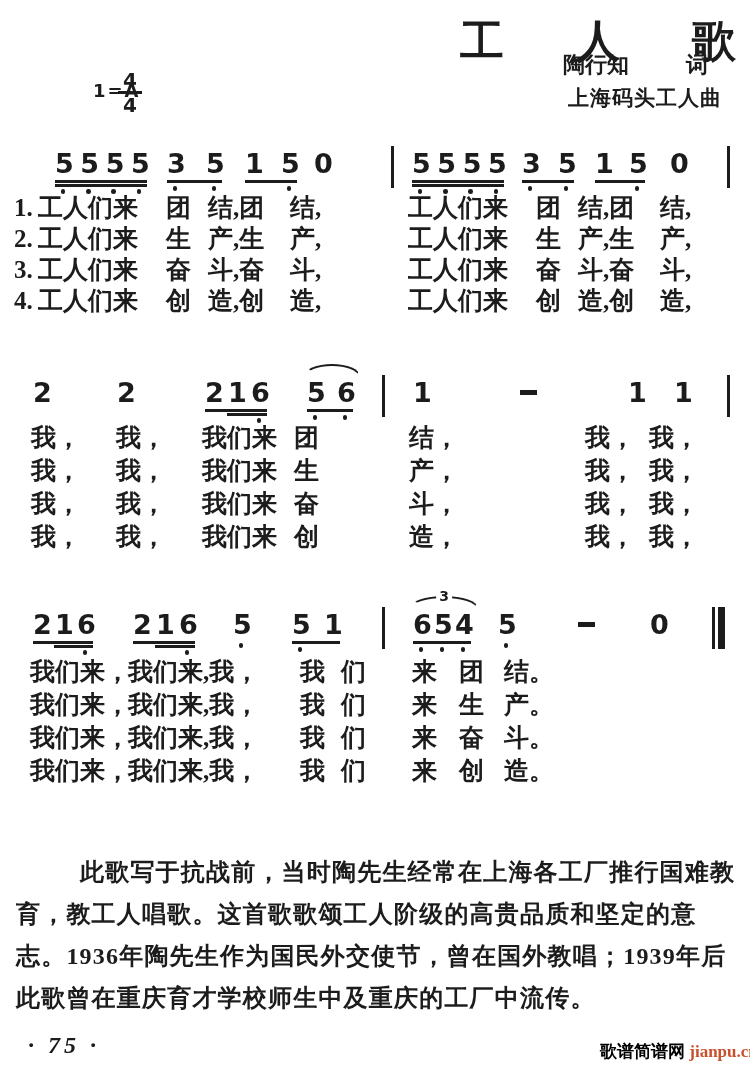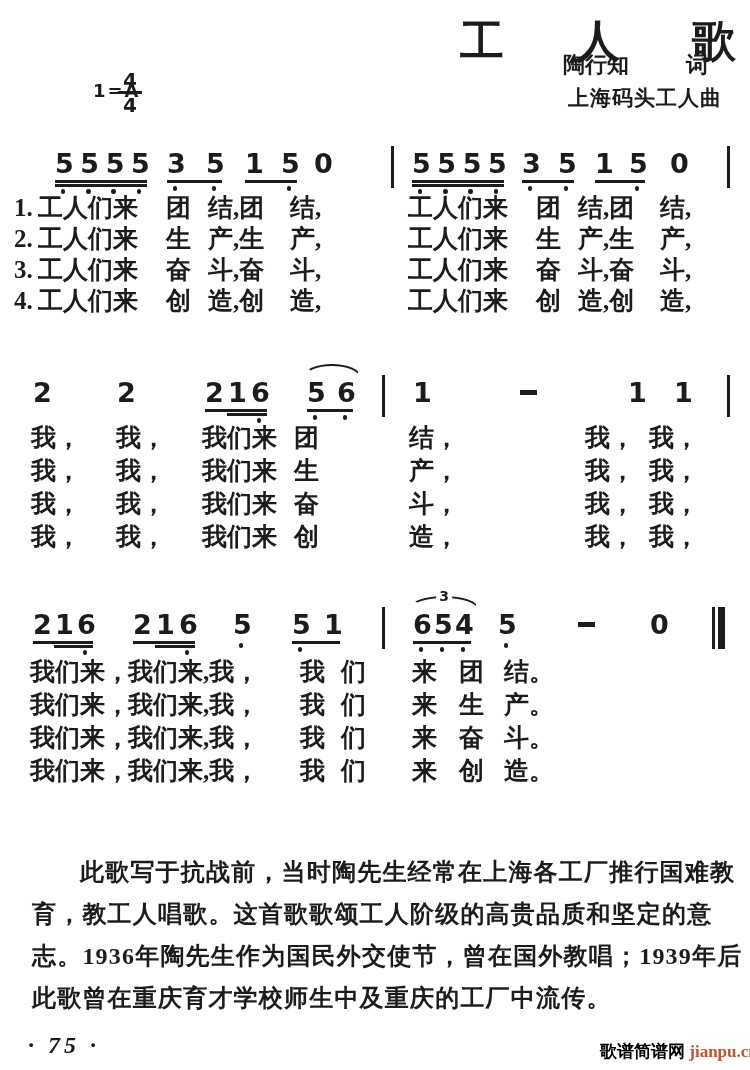--- a/index.html
+++ b/index.html
@@ -76,21 +76,21 @@
     font-family:"DejaVu Sans", sans-serif;
   }
   .lyr{
     position:absolute;
     font-size:25px;line-height:27px;font-weight:bold;
     font-family:"Liberation Serif", serif;
     white-space:pre;
   }
   
   .note-line{
-    position:absolute;left:32px;
+    position:absolute;left:16px;
     font-size:24px;font-weight:bold;letter-spacing:1.2px;
     white-space:pre;
   }
   .note-line.indent{left:80px;}
   
   .pageno{
     position:absolute;left:28px;top:1032px;
     font-size:24px;font-weight:bold;font-style:italic;
     letter-spacing:4px;
   }

